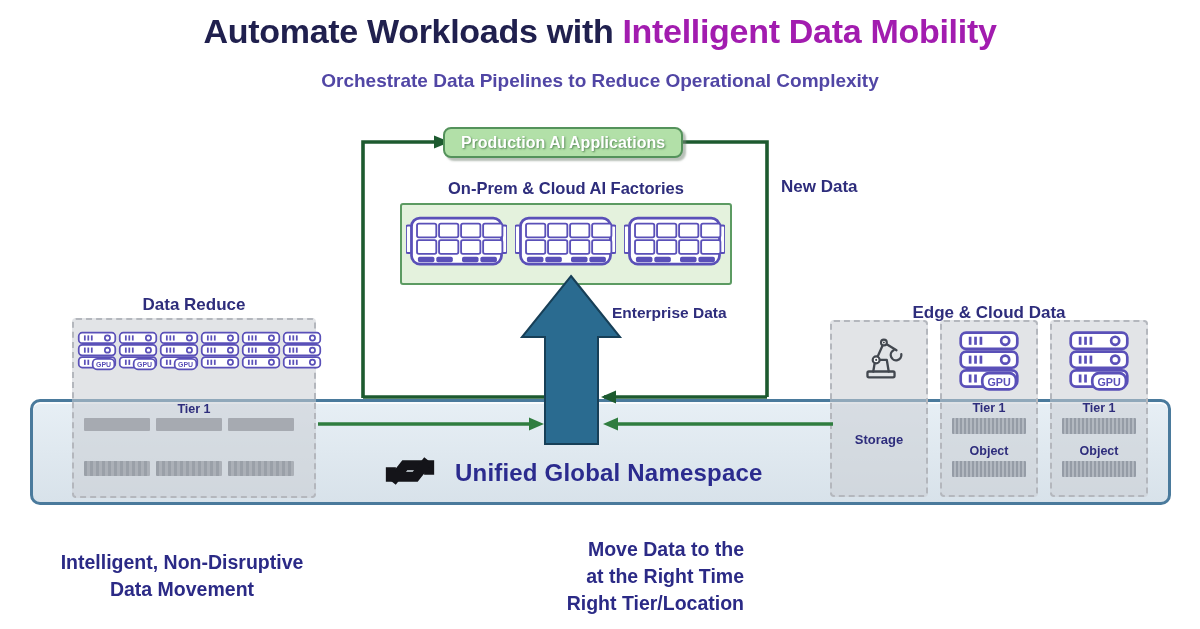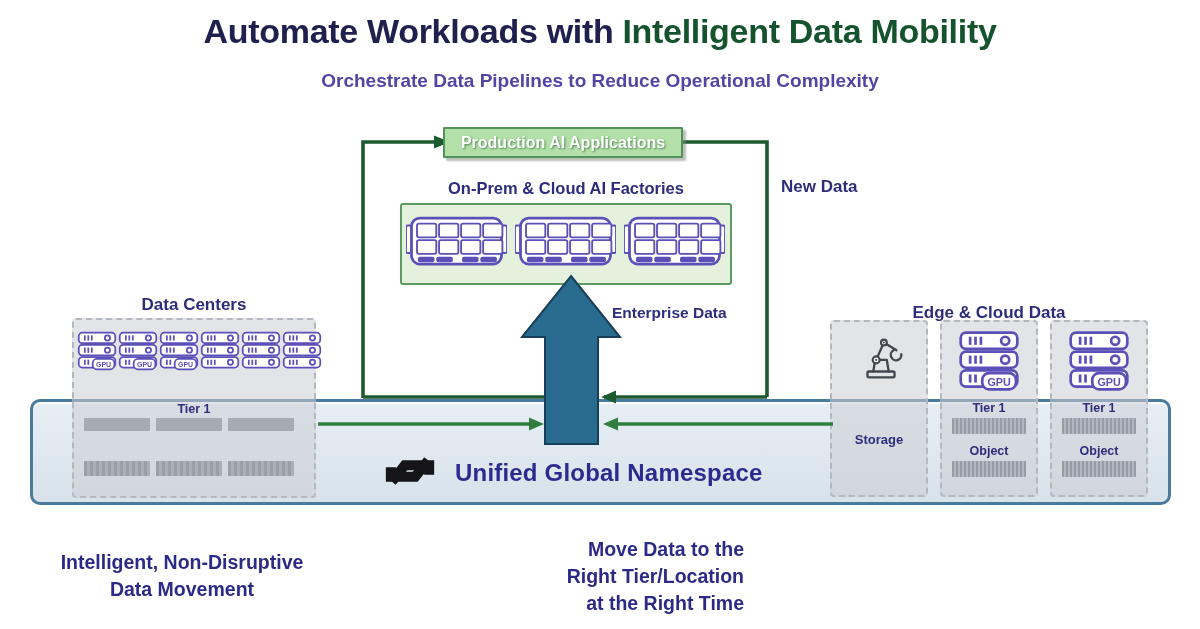--- a/index.html
+++ b/index.html
@@ -2,21 +2,21 @@
 <html><head>
 <meta charset="utf-8">
 <style>
   html,body{margin:0;padding:0;background:#fff;}
   .canvas{position:relative;width:1200px;height:629px;background:#ffffff;
           font-family:"Liberation Sans",sans-serif;overflow:hidden;}
 
   
   .title{position:absolute;top:12px;left:0;width:100%;text-align:center;
          font-size:34px;font-weight:bold;color:#20204e;letter-spacing:-.3px;}
-  .title .hl{color:#14532d;margin-left:9px;}
+  .title .hl{color:#a21caf;margin-left:9px;}
   .subtitle{position:absolute;top:70px;left:0;width:100%;text-align:center;
             font-size:19px;font-weight:bold;color:#5146a5;}
 
   
   .band{position:absolute;left:30px;top:399px;width:1141px;height:106px;
         background:linear-gradient(#e7eff5,#d8e2ea);
         border:3px solid #4a7a9c;border-radius:10px;box-sizing:border-box;
         box-shadow:inset 0 2px 0 rgba(255,255,255,.75);z-index:1;}
   .ns-text{position:absolute;left:455px;top:459px;font-size:24px;font-weight:bold;
            color:#2b2b8e;z-index:4;letter-spacing:.2px;}
@@ -28,21 +28,21 @@
   .gbox-dc{left:72px;top:318px;width:244px;height:180px;}
   .gbox-r1{left:830px;top:320px;width:98px;height:177px;}
   .gbox-r2{left:940px;top:320px;width:98px;height:177px;}
   .gbox-r3{left:1050px;top:320px;width:98px;height:177px;}
 
   
   .factories-box{position:absolute;left:400px;top:203px;width:332px;height:82px;
         background:#e4f2dd;border:2px solid #5c9b62;border-radius:3px;
         box-sizing:border-box;z-index:2;}
   .prod-box{position:absolute;left:443px;top:127px;width:240px;height:31px;
-        background:#b2e0a8;border:2px solid #54925b;border-radius:1px;
+        background:#b2e0a8;border:2px solid #54925b;border-radius:8px;
         box-sizing:border-box;box-shadow:3px 3px 2px rgba(125,140,125,.55);
         color:#fff;font-weight:bold;font-size:16px;text-align:center;line-height:27px;
         text-shadow:1px 1px 2px rgba(80,130,80,.95);z-index:4;}
 
   
   .lbl{position:absolute;color:#2e2d7c;font-weight:bold;z-index:4;}
   .lbl-c{text-align:center;}
   .lbl-factories{left:400px;top:179px;width:332px;font-size:16.5px;}
   .lbl-newdata{left:781px;top:177px;font-size:17px;}
   .lbl-entdata{left:612px;top:304px;font-size:15.5px;}
@@ -220,21 +220,21 @@
     <path d="M833 424 H617" fill="none" stroke="#2f7d3f" stroke-width="3.6"></path>
     <polygon points="603,424 618,417.5 618,430.5" fill="#2f7d3f"></polygon>
 
     <polygon points="571,276 620,337 598,337 598,444 545,444 545,337 522,337" fill="#2a6b90" stroke="#173f57" stroke-width="2"></polygon>
   </svg>
 
   <div class="prod-box">Production AI Applications</div>
   <div class="lbl lbl-newdata">New Data</div>
   <div class="lbl lbl-entdata">Enterprise Data</div>
 
-  <div class="lbl lbl-c lbl-dc">Data Centers</div>
+  <div class="lbl lbl-c lbl-dc">Data Reduce</div>
   <div class="server-row">
     <svg>
         <use href="#sym-server-gpu"></use>
       </svg>
     <svg>
         <use href="#sym-server-gpu"></use>
       </svg>
     <svg>
         <use href="#sym-server-gpu"></use>
       </svg>
@@ -286,17 +286,17 @@
       <use href="#sym-hs-logo"></use>
     </svg>
   <div class="ns-text">Unified Global Namespace</div>
 
   <div class="footer footer-left">
     <div>Intelligent, Non-Disruptive</div>
     <div>Data Movement</div>
   </div>
   <div class="footer footer-center">
     <div>Move Data to the</div>
+    <div>at the Right Time</div>
     <div>Right Tier/Location</div>
-    <div>at the Right Time</div>
   </div>
 
 </div>
 
 </body></html>

